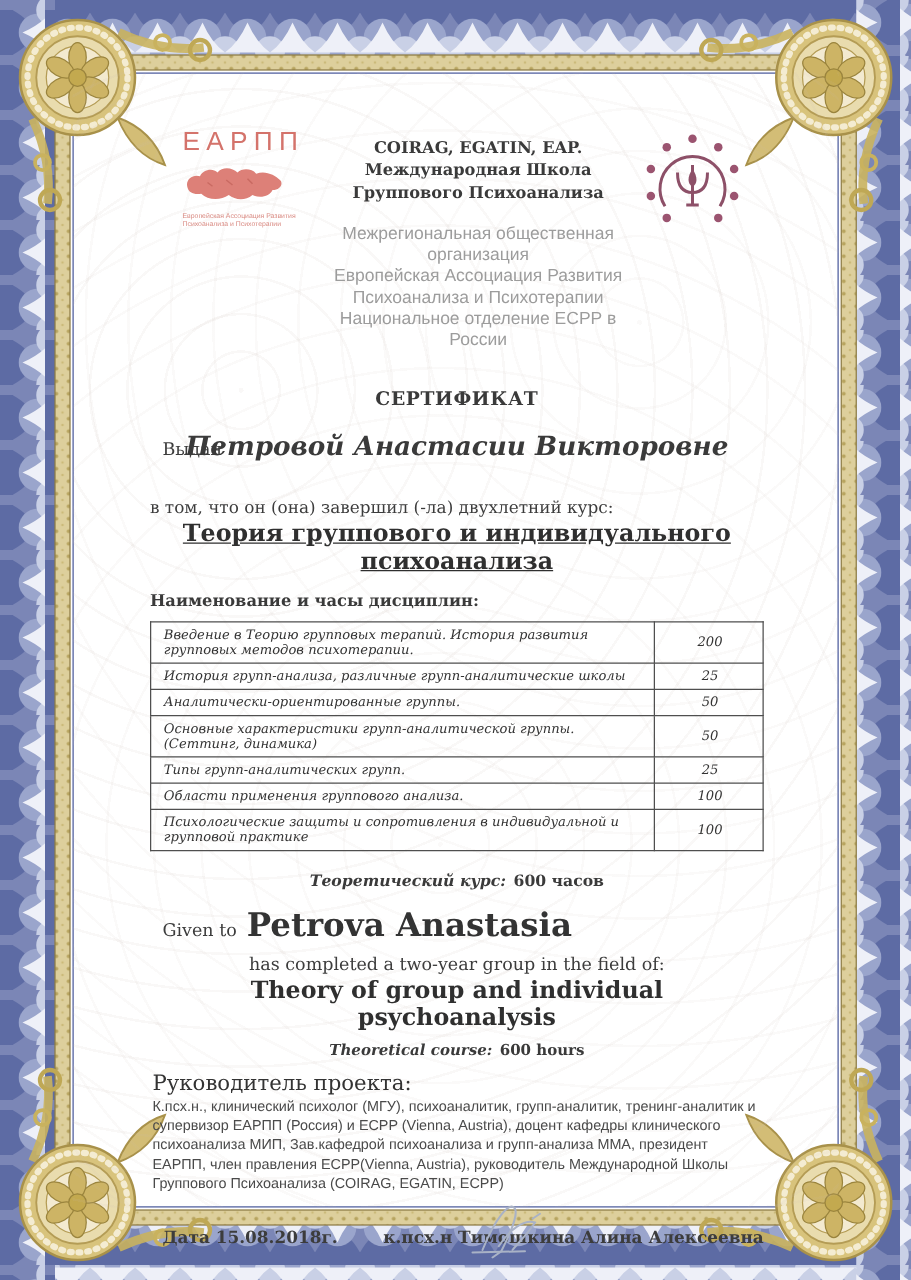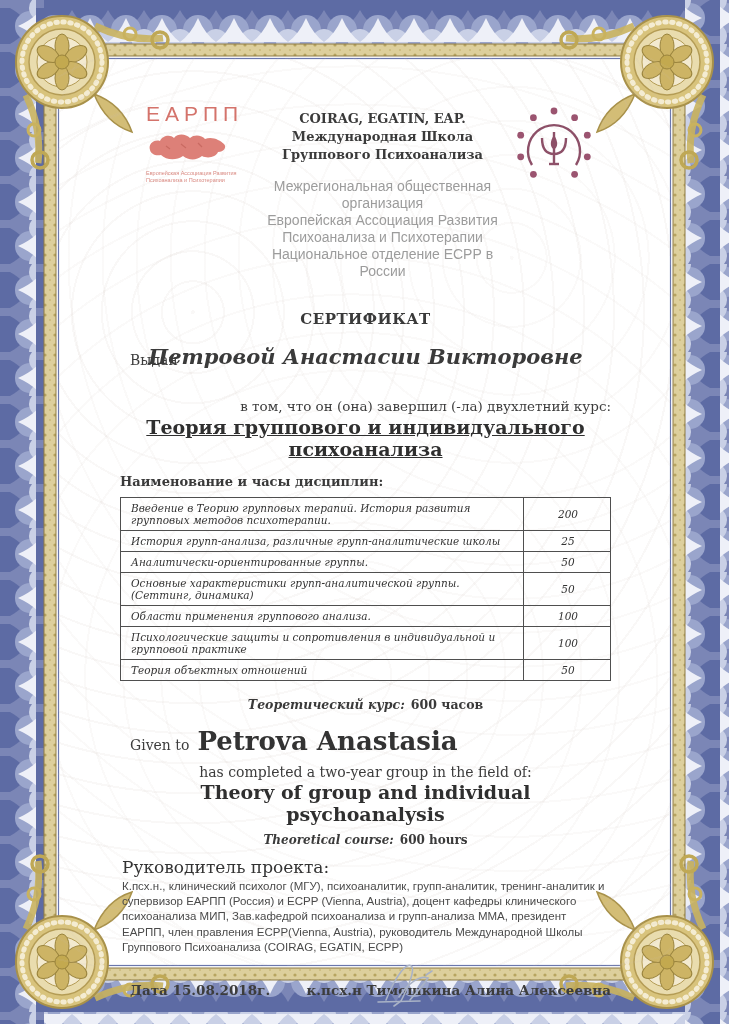--- a/index.html
+++ b/index.html
@@ -27,21 +27,21 @@
   .org-lines{margin-top:13px;font-family:"Liberation Sans",sans-serif;font-size:14px;
     color:#9c9c9c;line-height:1.22;}
   .emblem{margin-right:12px;margin-top:0;}
   
   .cert-title{text-align:center;font-weight:bold;font-size:15px;color:#3a3a3a;
     letter-spacing:0.5px;margin-top:30px;}
   .issued-row{position:relative;margin-top:16px;height:32px;}
   .issued-label{position:absolute;left:10px;top:8px;font-size:14px;color:#3c3c3c;}
   .recipient-ru{display:block;text-align:center;font-size:21px;font-weight:bold;
     font-style:italic;color:#3a3a3a;}
-  .statement-ru{text-align:right;font-size:13.5px;color:#3c3c3c;margin-top:22px;}
+  .statement-ru{text-align:left;font-size:13.5px;color:#3c3c3c;margin-top:22px;}
   .course-ru{text-align:center;font-size:19px;font-weight:bold;color:#2f2f2f;
     text-decoration:underline;margin-top:2px;}
   .table-caption{font-weight:bold;font-size:13px;color:#3a3a3a;margin-top:14px;}
   
   table.hours-table{width:100%;border-collapse:collapse;margin-top:8px;
     border:1.5px solid #3f3f3f;}
   table.hours-table td{border:1px solid #4f4f4f;font-style:italic;font-size:10.5px;
     color:#333;padding:4px 8px 4px 10px;height:12px;}
   td.hrs{width:68px;text-align:center;padding:4px 2px;}
   .total-ru{text-align:center;font-size:12.5px;font-weight:bold;color:#3a3a3a;margin-top:16px;}
@@ -222,30 +222,30 @@
         </tr>
         <tr>
           <td class="subj">Аналитически-ориентированные группы.</td>
           <td class="hrs">50</td>
         </tr>
         <tr>
           <td class="subj">Основные характеристики групп-аналитической группы. (Сеттинг, динамика)</td>
           <td class="hrs">50</td>
         </tr>
         <tr>
+          <td class="subj">Типы групп-аналитических групп.</td>
+          <td class="hrs">25</td>
+        </tr>
+        <tr>
           <td class="subj">Области применения группового анализа.</td>
           <td class="hrs">100</td>
         </tr>
         <tr>
           <td class="subj">Психологические защиты и сопротивления в индивидуальной и групповой практике</td>
           <td class="hrs">100</td>
-        </tr>
-        <tr>
-          <td class="subj">Теория объектных отношений</td>
-          <td class="hrs">50</td>
         </tr>
       </tbody>
     </table>
 
     <div class="total-ru">
       <span class="ital">Теоретический курс:</span><span>600  часов</span>
     </div>
 
     <div class="given-row">
       <span class="given-label">Given to</span><span class="recipient-en">Petrova Anastasia</span>

